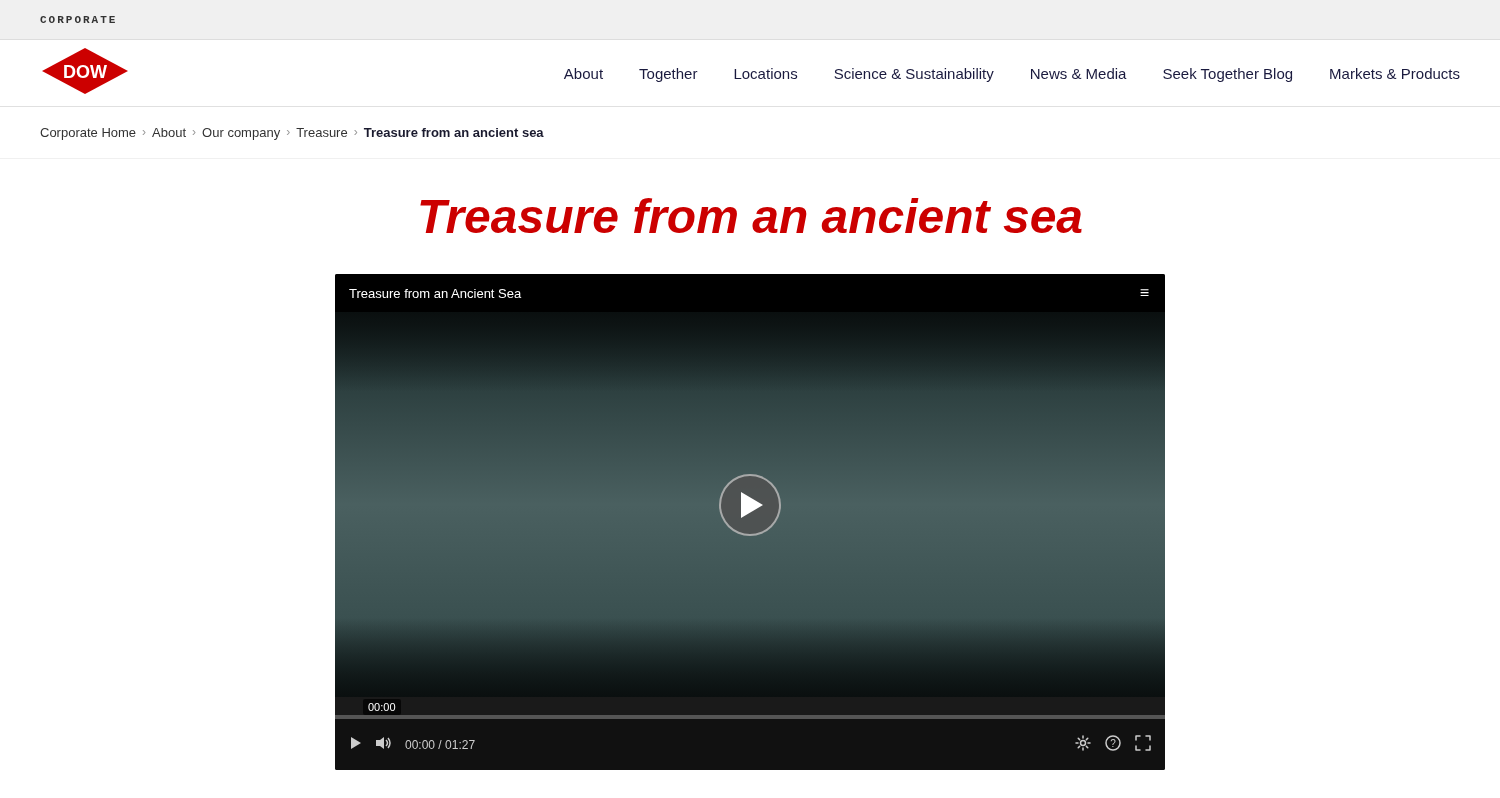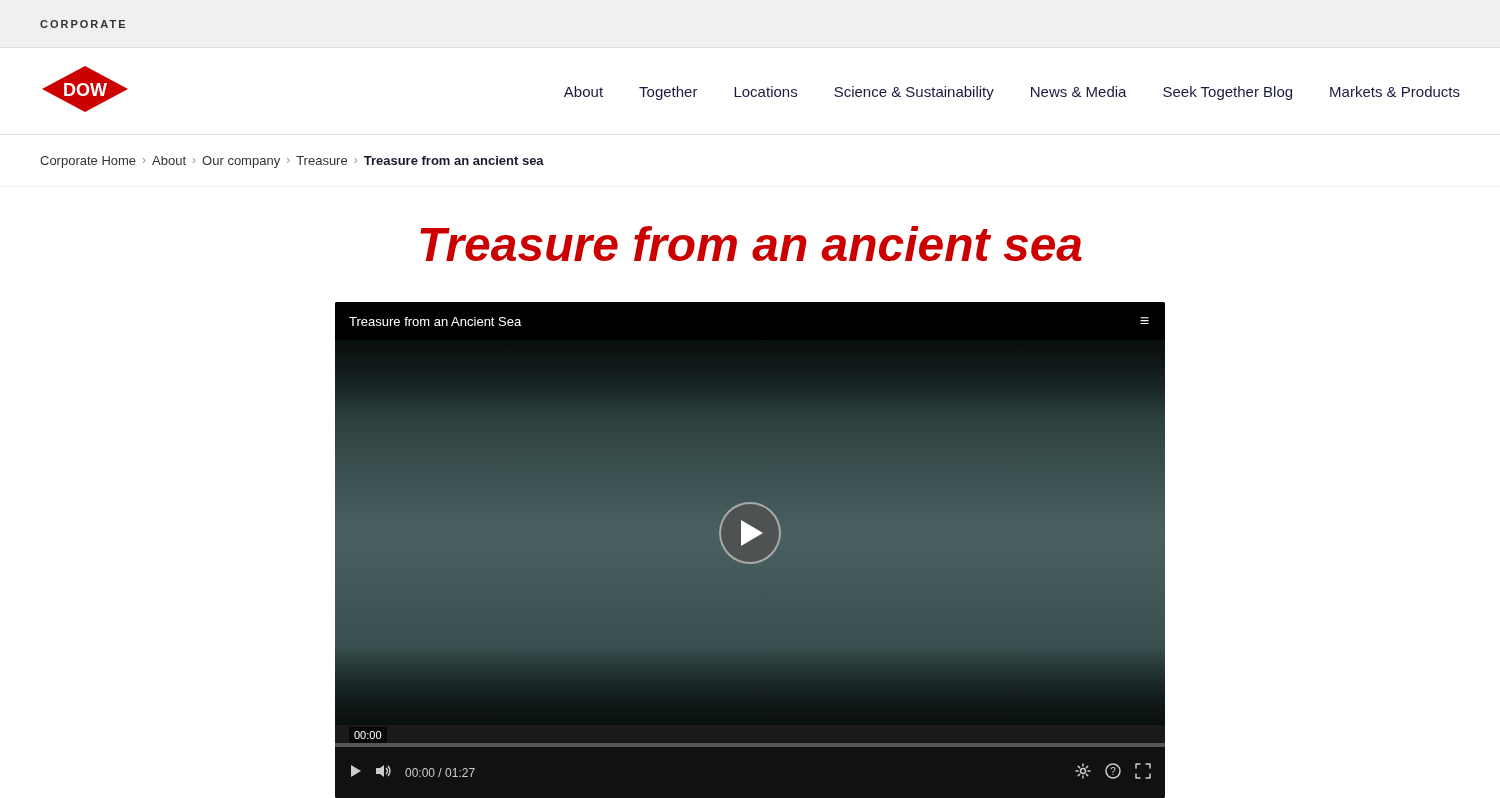--- a/index.html
+++ b/index.html
@@ -1,26 +1,27 @@
 <!DOCTYPE html>
 <html><head>
   <meta charset="utf-8">
   <style>
     * { margin: 0; padding: 0; box-sizing: border-box; }
     body { font-family: Arial, Helvetica, sans-serif; background: #fff; color: #1a1a2e; }
 
     
     .top-bar {
       background: #f0f0f0;
-      height: 48px;
+      height: 40px;
       display: flex;
       align-items: center;
       justify-content: space-between;
       padding: 1px 40px;
       border-bottom: 1px solid #ddd;
+      font-family: Liberation Mono, monospace;
     }
     .top-bar-left {
       font-size: 11px;
       font-weight: bold;
       letter-spacing: 2px;
       color: #333;
       text-transform: uppercase;
     }
     .top-bar-right {
       display: flex;
@@ -43,21 +44,21 @@
     }
     .search-icon-top {
       font-size: 18px;
       color: #333;
       cursor: pointer;
     }
 
     
     .nav-bar {
       background: #fff;
-      height: 87px;
+      height: 67px;
       display: flex;
       align-items: center;
       padding: 0 40px;
       border-bottom: 1px solid #e0e0e0;
       gap: 0;
     }
     .logo-container {
       margin-right: auto;
     }
     .logo {
@@ -192,21 +193,21 @@
       position: relative;
     }
     .progress-bar-fill {
       height: 100%;
       width: 0%;
       background: #e00;
     }
     .progress-time-label {
       position: absolute;
       bottom: 4px;
-      left: 14px;
+      left: 28px;
       font-size: 11px;
       color: #fff;
       background: rgba(0,0,0,0.7);
       padding: 2px 5px;
       border-radius: 2px;
     }
 
     
     .video-controls {
       background: #111;

